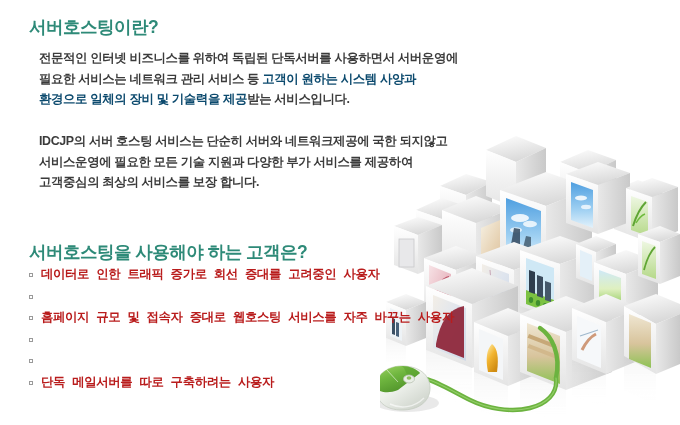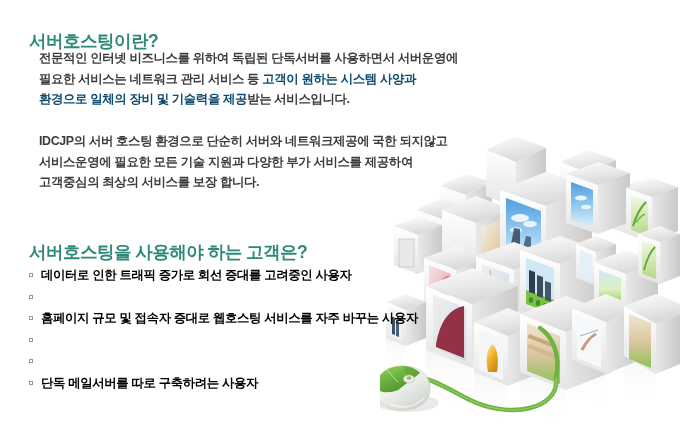--- a/index.html
+++ b/index.html
@@ -37,21 +37,21 @@
   .section-heading {
     position: absolute;
     left: 29px;
     font-size: 17.5px;
     font-weight: bold;
     color: #2e8a78;
     letter-spacing: -0.5px;
     white-space: nowrap;
     line-height: 1;
   }
-  .section-heading.h-1 { top: 18px; }
+  .section-heading.h-1 { top: 4px; }
   .section-heading.h-2 { top: 229px; }
 
   .para {
     position: absolute;
     left: 39px;
     font-size: 12.4px;
     line-height: 20.5px;
     color: #3b3b3b;
     letter-spacing: -0.35px;
     white-space: nowrap;
@@ -70,24 +70,25 @@
     margin: 0;
     padding: 0;
     list-style: none;
   }
   .bullet-item {
     position: relative;
     height: 21.6px;
     line-height: 21.6px;
     padding-left: 12px;
     font-size: 12.4px;
-    color: #000000;
+    color: #b91c1c;
     letter-spacing: -0.35px;
     white-space: nowrap;
     font-weight: bold;
+    font-family: Liberation Mono, monospace;
   }
   .bullet-marker {
     position: absolute;
     left: 0;
     top: 8px;
     width: 4px;
     height: 4px;
     border: 1px solid #9a9a9a;
     background: #ffffff;
     box-sizing: border-box;
@@ -380,21 +381,21 @@
       <div>
         <span>필요한 서비스는 네트워크 관리 서비스 등 </span><span class="hl">고객이 원하는 시스템 사양과</span>
       </div>
       <div>
         <span class="hl">환경으로 일체의 장비 및 기술력을 제공</span><span>받는 서비스입니다.</span>
       </div>
     </div>
 
     <div class="para p-2">
       <div>
-        <span>IDCJP의 서버 호스팅 환경으로 단순히 서버와 네트워크제공에 국한 되지않고</span>
+        <span>IDCJP의 서버 호스팅 서비스는 단순히 서버와 네트워크제공에 국한 되지않고</span>
       </div>
       <div>
         <span>서비스운영에 필요한 모든 기술 지원과 다양한 부가 서비스를 제공하여</span>
       </div>
       <div>
         <span>고객중심의 최상의 서비스를 보장 합니다.</span>
       </div>
     </div>
 
     <h2 class="section-heading h-2">서버호스팅을 사용해야 하는 고객은?</h2>

